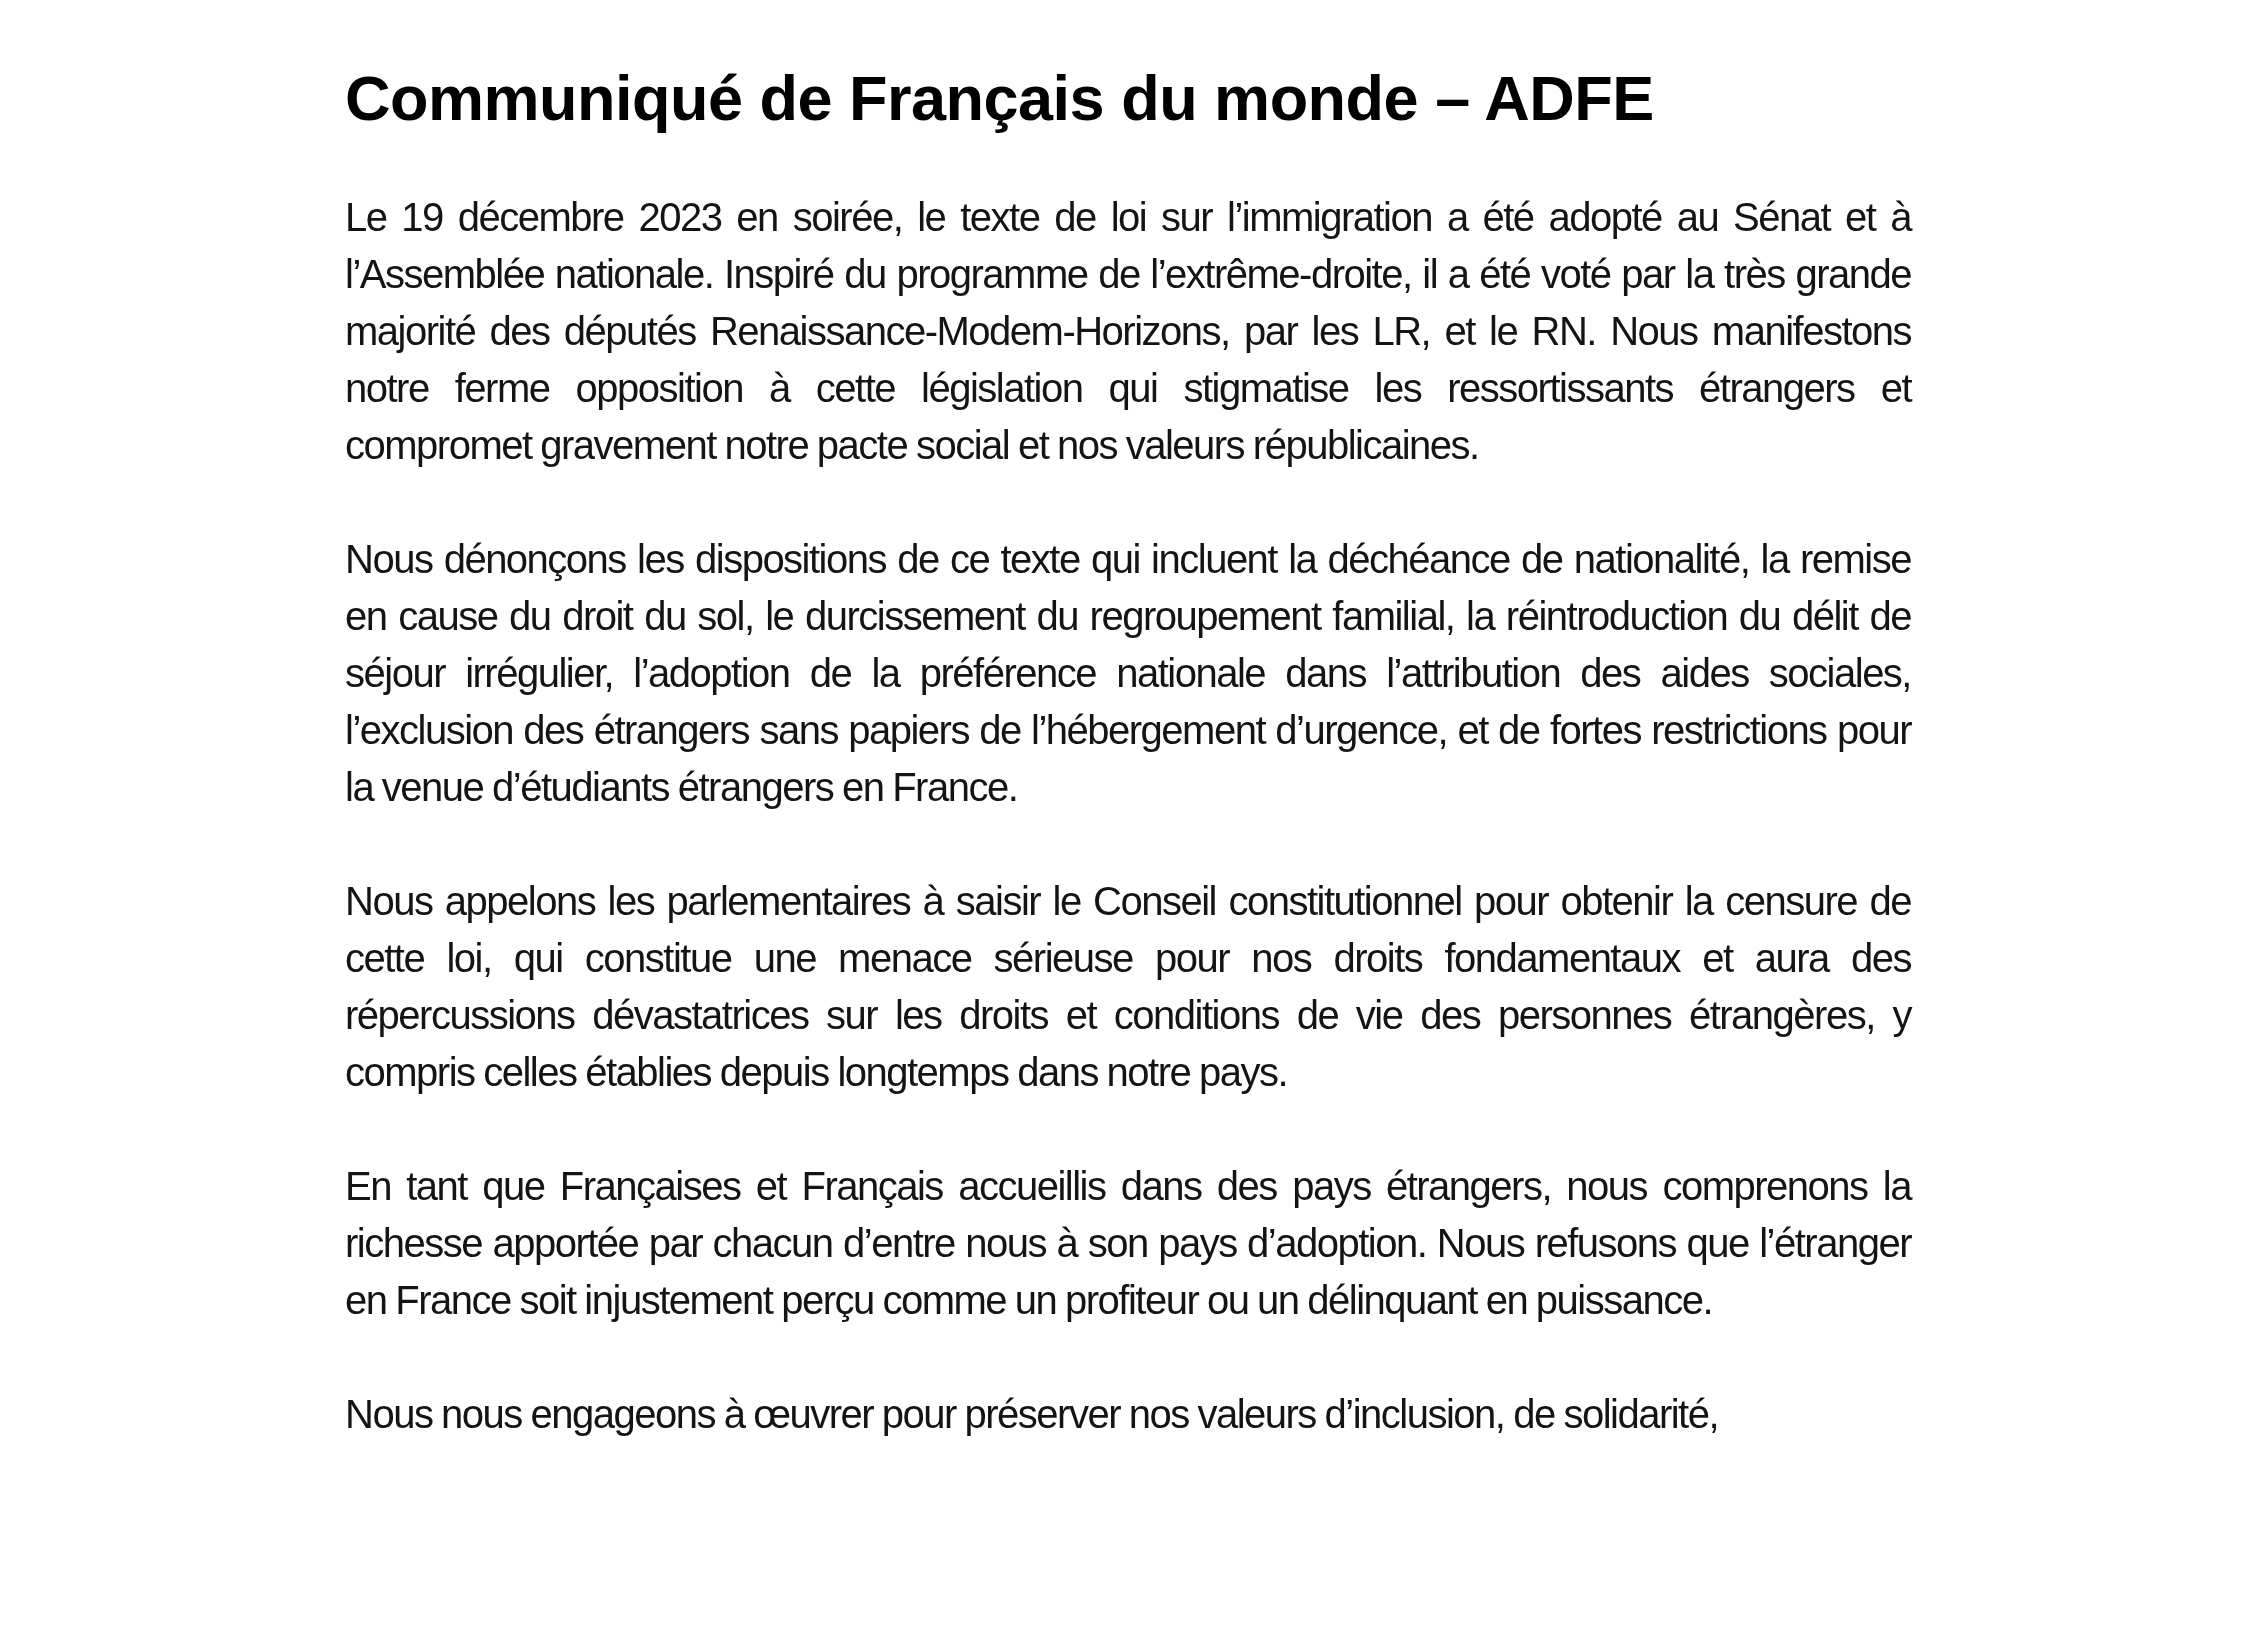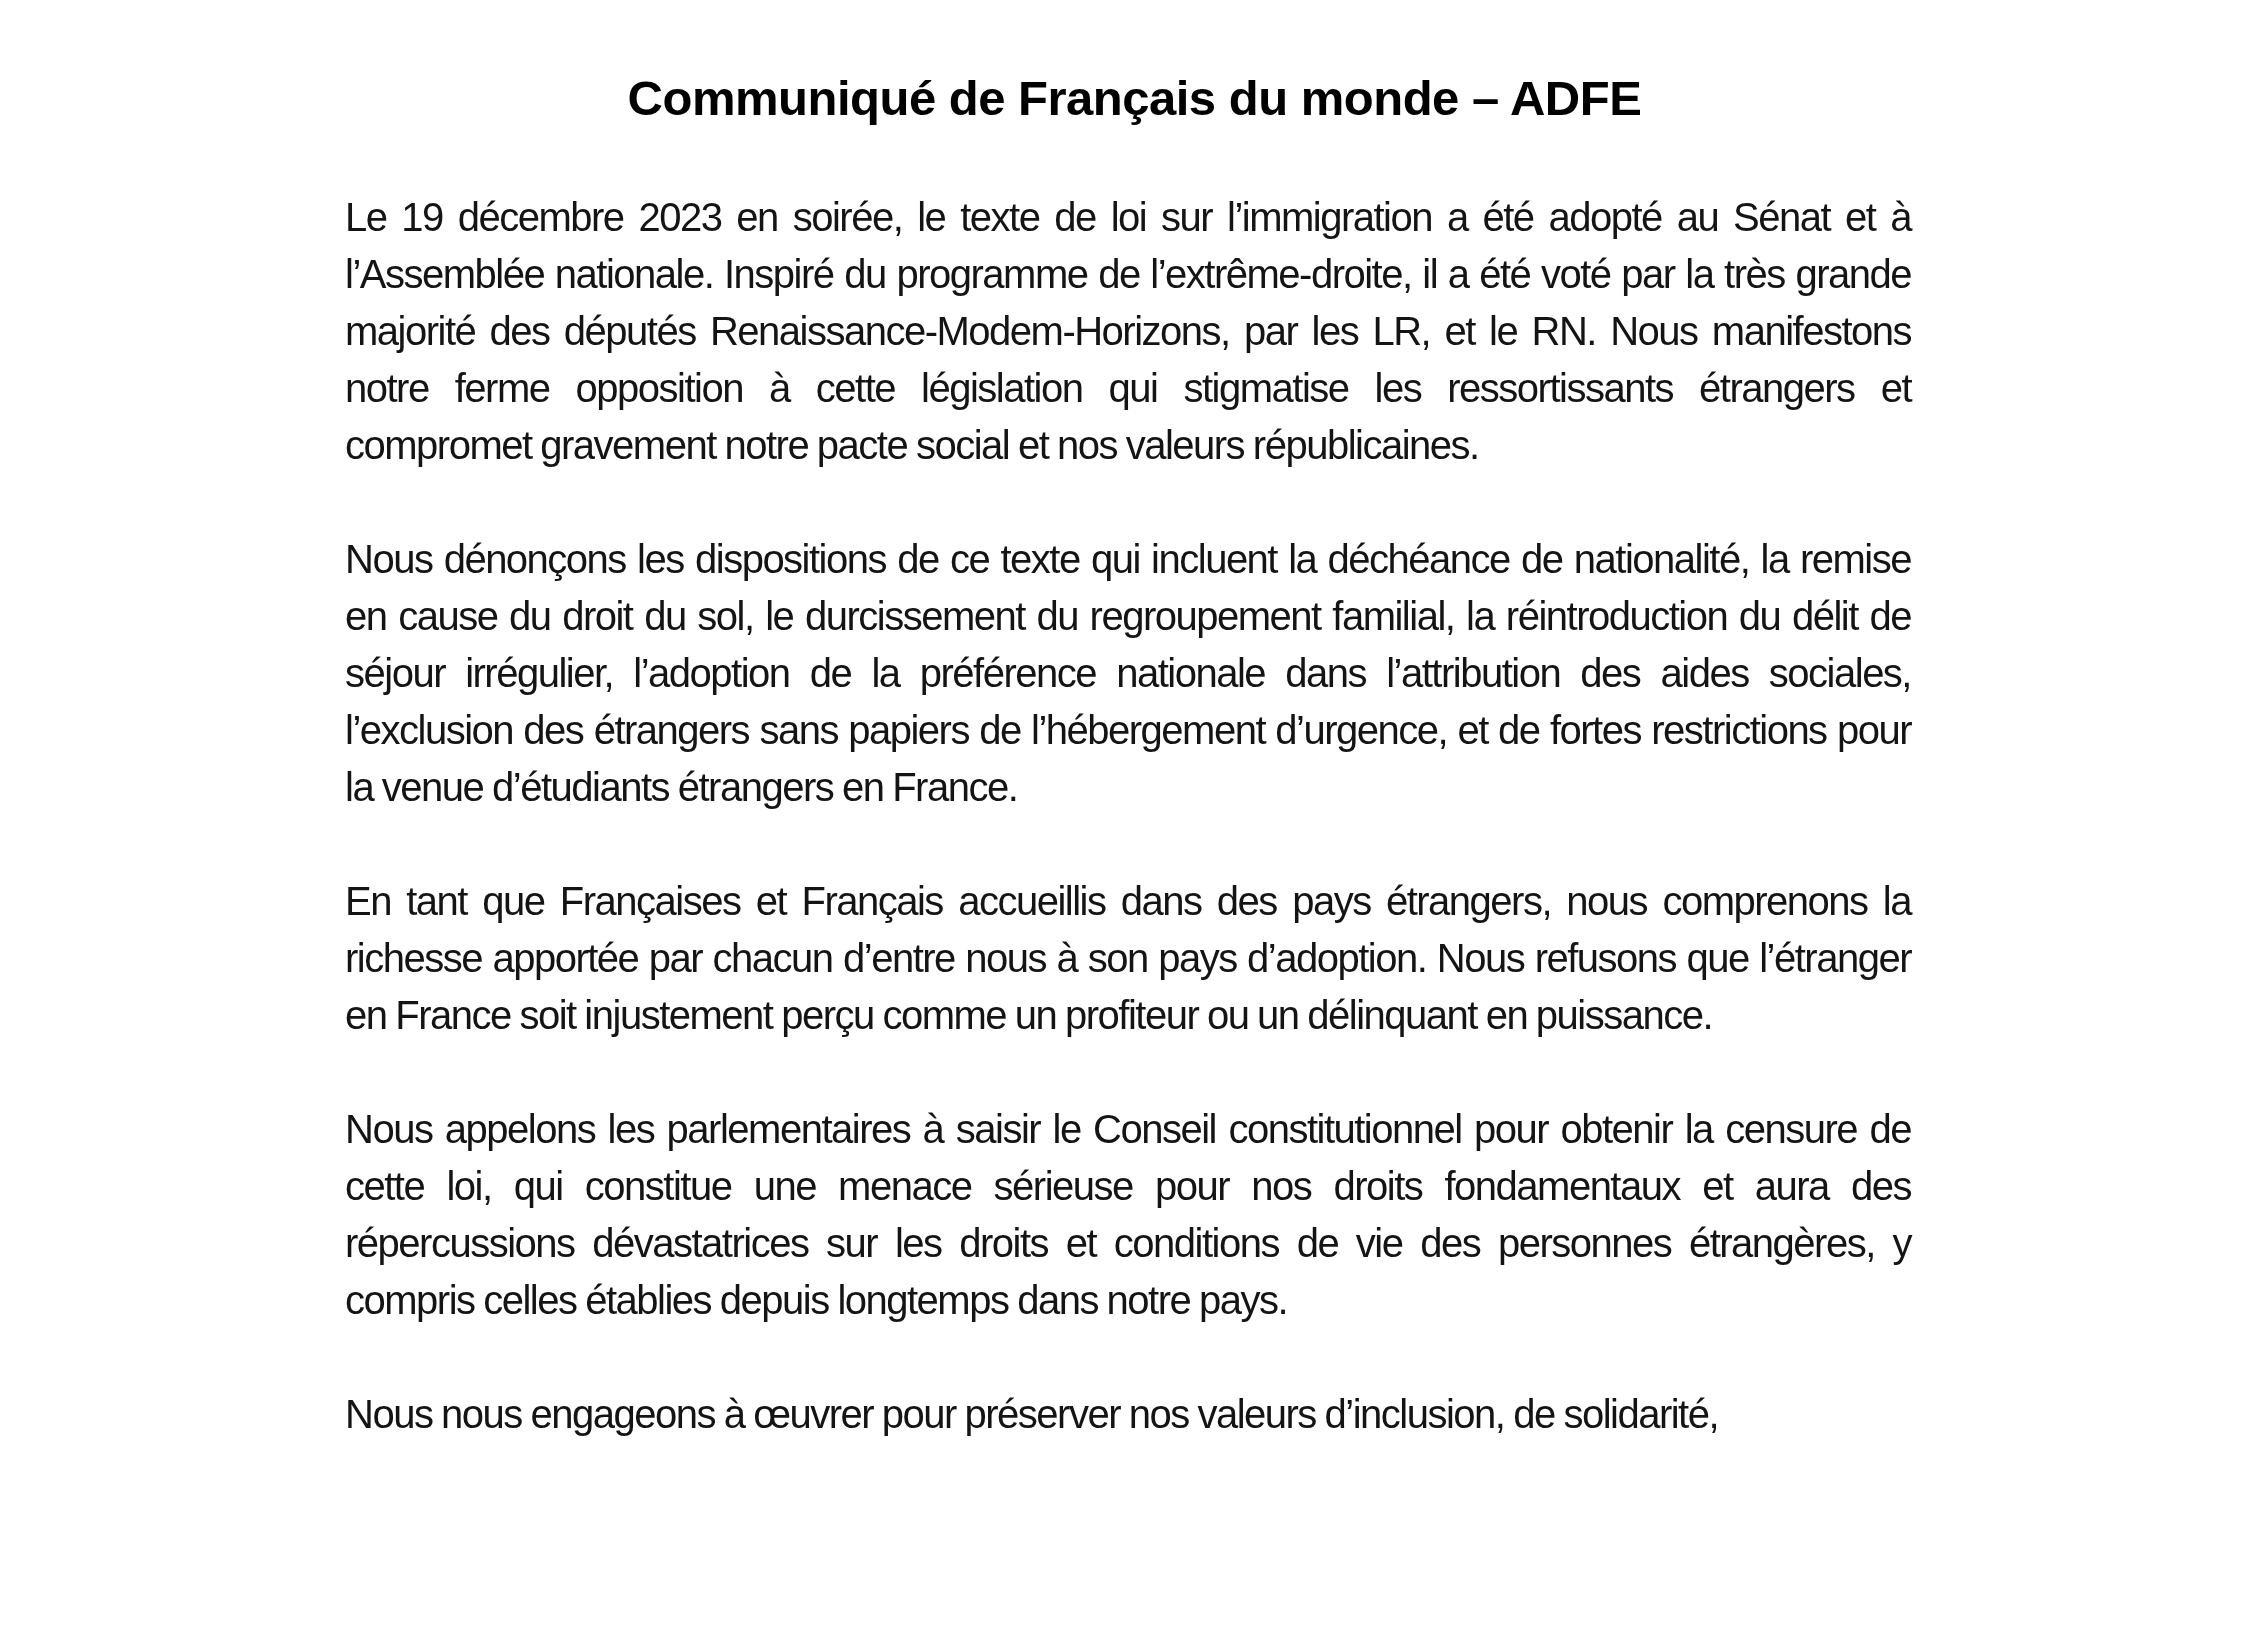--- a/index.html
+++ b/index.html
@@ -16,22 +16,21 @@
   }
   .page {
     box-sizing: border-box;
     width: 2266px;
     height: 1645px;
     padding: 0 342px 0 345px;
     background: #ffffff;
   }
   .doc-title {
     margin: 69px 0 0 0;
-    text-align: center;
-    font-size: 49px;
+    font-size: 63px;
     line-height: 58px;
     font-weight: 700;
     letter-spacing: -0.5px;
     color: #000000;
   }
   .doc-subtitle {
     margin: 37px 0 0 0;
     text-align: center;
     font-size: 46px;
     line-height: 55px;
@@ -60,18 +59,18 @@
 </head>
 <body>
 
 <div class="page">
   <h1 class="doc-title">Communiqué de Français du monde – ADFE</h1>
 
 
   <div class="doc-body">
     <p class="first">Le 19 décembre 2023 en soirée, le texte de loi sur l’immigration a été adopté au Sénat et à l’Assemblée nationale. Inspiré du programme de l’extrême-droite, il a été voté par la très grande majorité des députés Renaissance-Modem-Horizons, par les LR, et le RN. Nous manifestons notre ferme opposition à cette législation qui stigmatise les ressortissants étrangers et compromet gravement notre pacte social et nos valeurs républicaines.</p>
     <p>Nous dénonçons les dispositions de ce texte qui incluent la déchéance de nationalité, la remise en cause du droit du sol, le durcissement du regroupement familial, la réintroduction du délit de séjour irrégulier, l’adoption de la préférence nationale dans l’attribution des aides sociales, l’exclusion des étrangers sans papiers de l’hébergement d’urgence, et de fortes restrictions pour la venue d’étudiants étrangers en France.</p>
+    <p>Nous appelons les parlementaires à saisir le Conseil constitutionnel pour obtenir la censure de cette loi, qui constitue une menace sérieuse pour nos droits fondamentaux et aura des répercussions dévastatrices sur les droits et conditions de vie des personnes étrangères, y compris celles établies depuis longtemps dans notre pays.</p>
     <p>En tant que Françaises et Français accueillis dans des pays étrangers, nous comprenons la richesse apportée par chacun d’entre nous à son pays d’adoption. Nous refusons que l’étranger en France soit injustement perçu comme un profiteur ou un délinquant en puissance.</p>
-    <p>Nous appelons les parlementaires à saisir le Conseil constitutionnel pour obtenir la censure de cette loi, qui constitue une menace sérieuse pour nos droits fondamentaux et aura des répercussions dévastatrices sur les droits et conditions de vie des personnes étrangères, y compris celles établies depuis longtemps dans notre pays.</p>
     <p>Nous nous engageons à œuvrer pour préserver nos valeurs d’inclusion, de solidarité,</p>
   </div>
 </div>
 
 
 </body></html>

